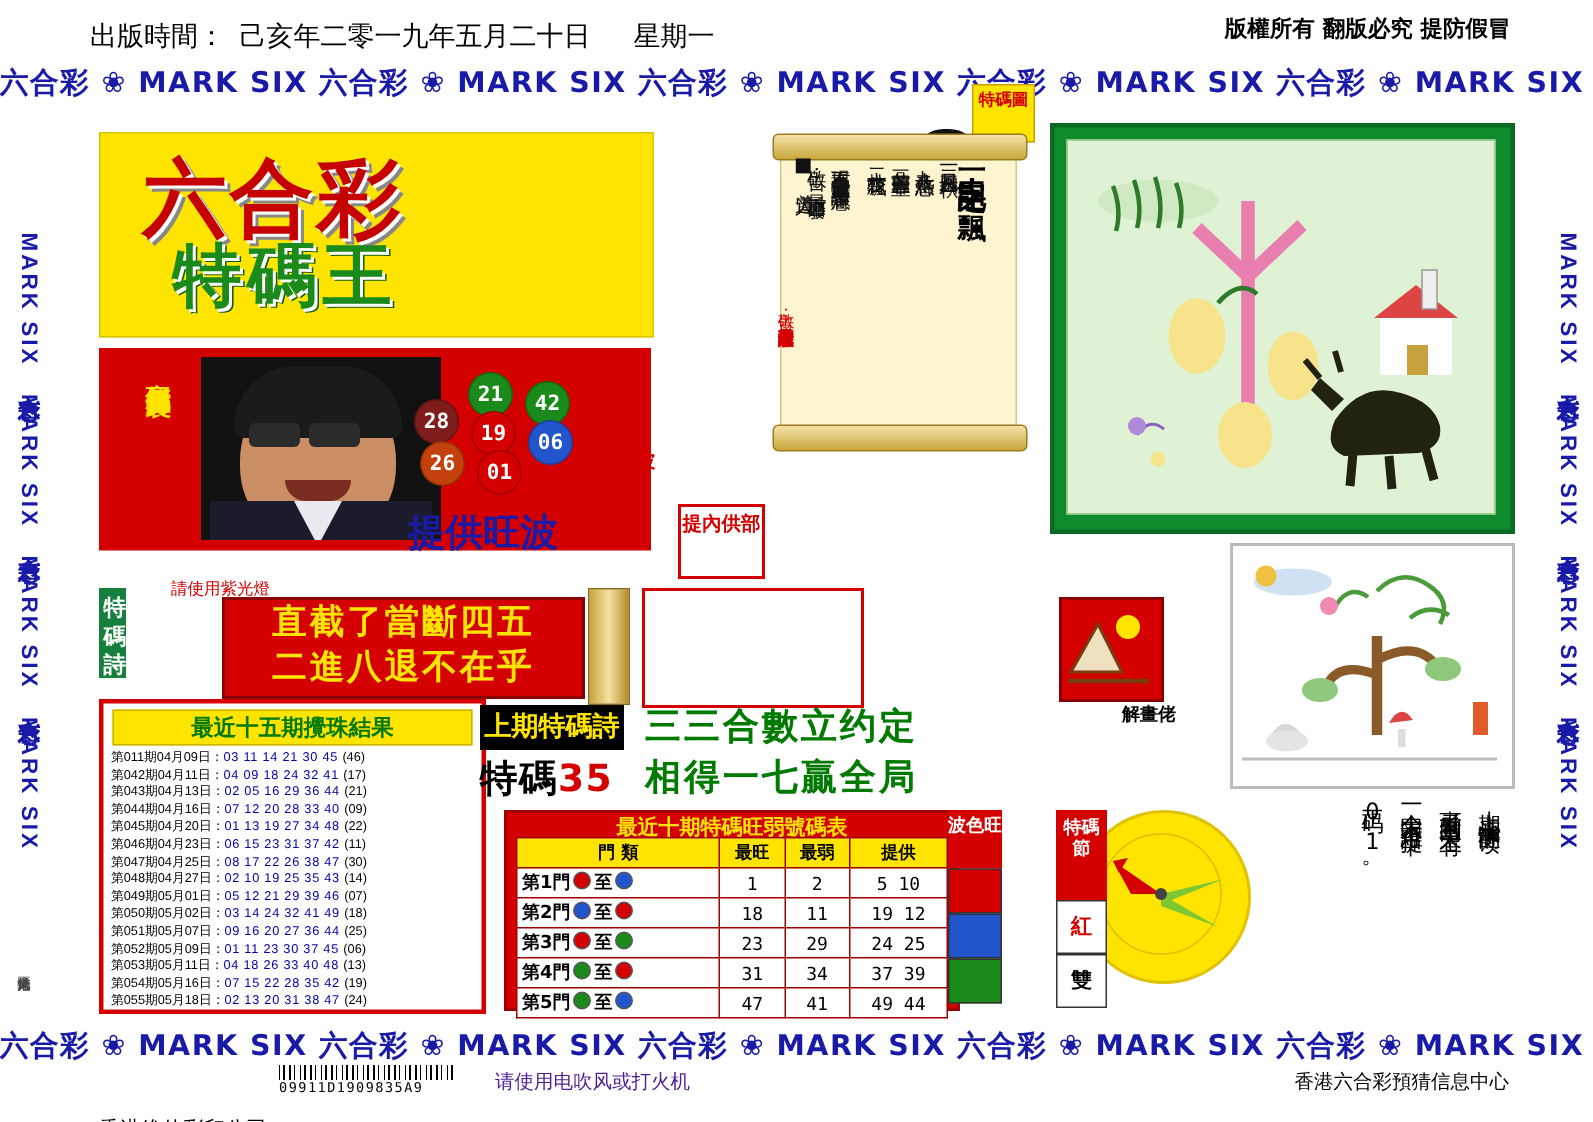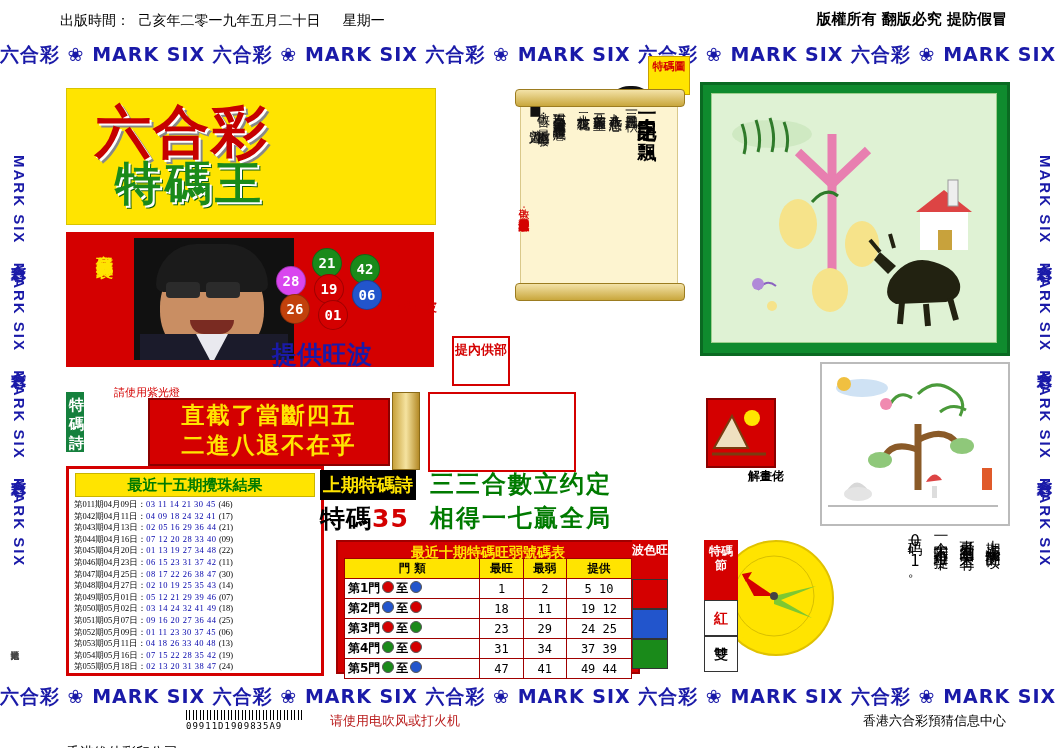--- a/index.html
+++ b/index.html
@@ -28,21 +28,21 @@
   .sideband{
     position:absolute;top:40px;width:36px;height:642px;
     display:flex;flex-direction:column;align-items:center;justify-content:space-around;
     font-weight:bold;font-size:15px;color:#1a1aa8;
   }
   .sideband.left{left:0;}
   .sideband.right{left:1026px;}
   .vtext{writing-mode:vertical-rl;text-orientation:mixed;letter-spacing:2px;}
 
   
-  .pubdate{position:absolute;left:60px;top:12px;font-size:14px;color:#000;font-family:"DejaVu Sans",sans-serif;}
+  .pubdate{position:absolute;left:60px;top:12px;font-size:18px;color:#000;font-family:"DejaVu Sans",sans-serif;}
   .pubdate .lbl{margin-right:4px;}
   .copyright{position:absolute;right:55px;top:10px;font-size:15px;font-weight:bold;color:#000;font-family:"DejaVu Sans",sans-serif;}
 
   
   .titlebox{
     position:absolute;left:66px;top:88px;width:368px;height:135px;
     background:#ffe400;border:1px solid #d8c400;
   }
   .t1{
     position:absolute;left:28px;top:6px;font-size:56px;font-weight:bold;color:#c60000;
@@ -91,21 +91,21 @@
   .zigbox{position:absolute;left:114px;top:386px;font-size:11px;color:#d40000;line-height:13px;font-family:"DejaVu Sans",sans-serif;}
   .redpoem{position:absolute;left:148px;top:398px;width:238px;height:64px;background:#d40000;border:2px solid #8a0000;}
   .redpoem div{color:#ffe400;font-size:23px;font-weight:bold;text-align:center;line-height:30px;letter-spacing:2px;font-family:"DejaVu Sans",sans-serif;}
   .gold-pillar{position:absolute;left:392px;top:392px;width:26px;height:76px;background:linear-gradient(90deg,#c8a23c,#f5e3a0,#b58b28);border:1px solid #8a6a18;}
   .whitecard{position:absolute;left:428px;top:392px;width:144px;height:76px;background:#fff;border:2px solid #d40000;}
 
   
   .res-wrap{position:absolute;left:66px;top:466px;width:252px;height:204px;background:#fff;border:3px solid #d40000;}
   .res-title{margin:4px 6px 2px 6px;height:22px;background:#ffe400;border:1px solid #c9b400;color:#007a00;
              font-size:15px;font-weight:bold;text-align:center;line-height:22px;font-family:"DejaVu Sans",sans-serif;}
-  .res-row{font-size:8.5px;color:#000;line-height:11.6px;padding-left:5px;white-space:nowrap;font-family:Liberation Serif, serif;}
+  .res-row{font-size:8.5px;color:#000;line-height:11.6px;padding-left:5px;white-space:nowrap;font-family:Liberation Sans, sans-serif;}
   .res-row b{font-weight:normal;}
   .res-row .nums{color:#0000aa;letter-spacing:.5px;}
   .hkstamp{position:absolute;left:8px;top:644px;font-size:9px;color:#444;writing-mode:vertical-rl;height:36px;font-family:"DejaVu Sans",sans-serif;}
 
   
   .sq-wrap{position:absolute;left:320px;top:468px;width:300px;height:72px;}
   .sq-label{position:absolute;left:0;top:2px;width:96px;height:30px;background:#000;color:#ffe400;font-size:18px;
             font-weight:bold;text-align:center;line-height:30px;font-family:"DejaVu Sans",sans-serif;}
   .sq-line1{position:absolute;left:110px;top:0px;font-size:24px;font-weight:bold;color:#007a00;letter-spacing:2px;font-family:"DejaVu Sans",sans-serif;}
   .sq-line2{position:absolute;left:0px;top:34px;font-size:25px;font-weight:bold;color:#000;letter-spacing:1px;font-family:"DejaVu Sans",sans-serif;}
@@ -161,21 +161,21 @@
   .vpoem .c{position:absolute;top:0;writing-mode:vertical-rl;text-orientation:upright;font-size:15px;line-height:19px;
             color:#000;font-family:"DejaVu Sans",sans-serif;letter-spacing:2px;}
 
   
   .compass{position:absolute;left:718px;top:540px;width:112px;height:112px;border-radius:50%;background:#ffe400;border:2px solid #e0c200;}
 
   
   .f-left{position:absolute;left:66px;top:744px;font-size:14px;color:#000;font-family:"DejaVu Sans",sans-serif;}
   .f-bar{position:absolute;left:186px;top:710px;font-size:9px;color:#000;font-family:"DejaVu Sans Mono",monospace;letter-spacing:1px;}
   .f-bar .bars{display:block;height:10px;background:repeating-linear-gradient(90deg,#000 0 1px,#fff 1px 3px,#000 3px 4px,#fff 4px 7px);width:118px;margin-bottom:1px;}
-  .f-mid{position:absolute;left:330px;top:712px;font-size:13px;color:#b91c1c;font-family:"DejaVu Sans",sans-serif;}
+  .f-mid{position:absolute;left:330px;top:712px;font-size:13px;color:#4c1d95;font-family:"DejaVu Sans",sans-serif;}
   .f-right{position:absolute;right:56px;top:712px;font-size:13px;color:#000;font-family:"DejaVu Sans",sans-serif;}
 </style>
 </head>
 <body>
 
 <div class="page">
 
   <div class="pubdate">
     <span class="lbl">出版時間：</span>
     <span>己亥年二零一九年五月二十日</span>
@@ -209,21 +209,21 @@
       <div class="glass r"></div>
       <div class="mouth"></div>
       <div class="suit"></div>
       <div class="shirt"></div>
     </div>
   </div>
 
   <div class="balls" id="balls">
       <div class="ball" style="left: 36px; top: 0px; background: rgb(26, 138, 26);">21</div>
       <div class="ball" style="left: 74px; top: 6px; background: rgb(26, 138, 26);">42</div>
-      <div class="ball" style="left: 0px; top: 18px; background: #d946ef;">28</div>
+      <div class="ball" style="left: 0px; top: 18px; background: #7f1d1d;">28</div>
       <div class="ball" style="left: 38px; top: 26px; background: rgb(212, 0, 0);">19</div>
       <div class="ball" style="left: 76px; top: 32px; background: rgb(34, 85, 204);">06</div>
       <div class="ball" style="left: 4px; top: 46px; background: #c2410c;">26</div>
       <div class="ball" style="left: 42px; top: 52px; background: rgb(212, 0, 0);">01</div>
     </div>
   <div class="wangbo">提供旺波</div>
   <div class="xunwang">尋旺波</div>
   <div class="tineibox">提內供部</div>
 
   <div class="tema-shi">特碼詩</div>

